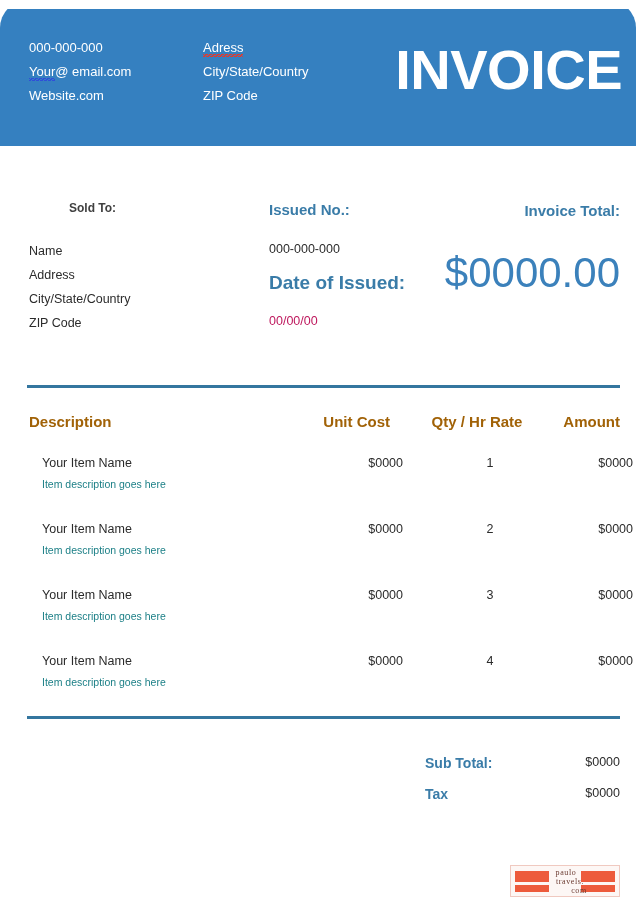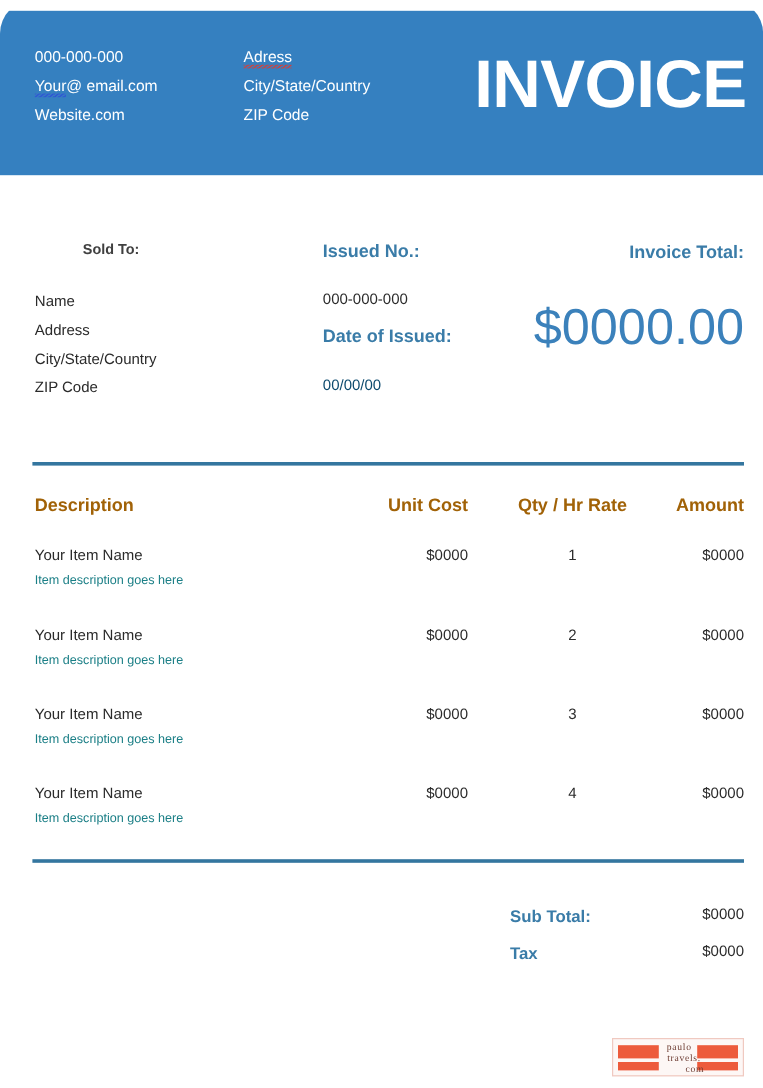--- a/index.html
+++ b/index.html
@@ -131,30 +131,30 @@
     color: #2b2b2b;
     font-size: 12.5px;
     white-space: nowrap;
   }
 
   .date-issued-label {
     position: absolute;
     left: 269px;
     top: 272px;
     color: #3a7ca8;
-    font-size: 15px;
+    font-size: 19px;
     font-weight: bold;
     white-space: nowrap;
   }
 
   .date-issued-value {
     position: absolute;
     left: 269px;
     top: 314px;
-    color: #0c4a6e;
+    color: #be185d;
     font-size: 12.5px;
     white-space: nowrap;
   }
 
   .invoice-total-label {
     position: absolute;
     right: 16px;
     top: 202px;
     color: #3a7ca8;
     font-size: 15px;
@@ -201,20 +201,21 @@
   .th-desc   { left: 29px;  }
   .th-unit   { left: 320px; width: 70px;  text-align: right; }
   .th-qty    { left: 425px; width: 104px; text-align: center; }
   .th-amount { left: 545px; width: 75px;  text-align: right; }
 
   .rows {
     position: absolute;
     left: 0;
     top: 456px;
     width: 636px;
+    padding-left: 13px;
   }
   .row {
     position: relative;
     height: 66px;
   }
   .cell {
     position: absolute;
     white-space: nowrap;
   }
   .cell-name {

